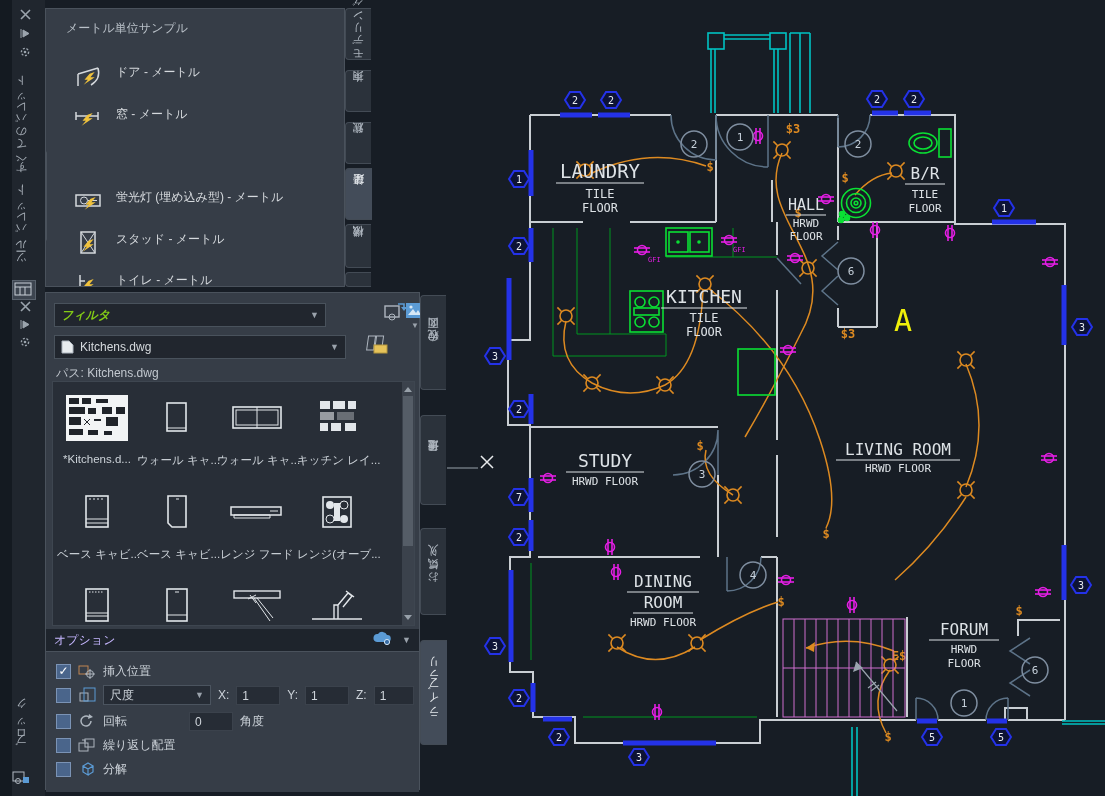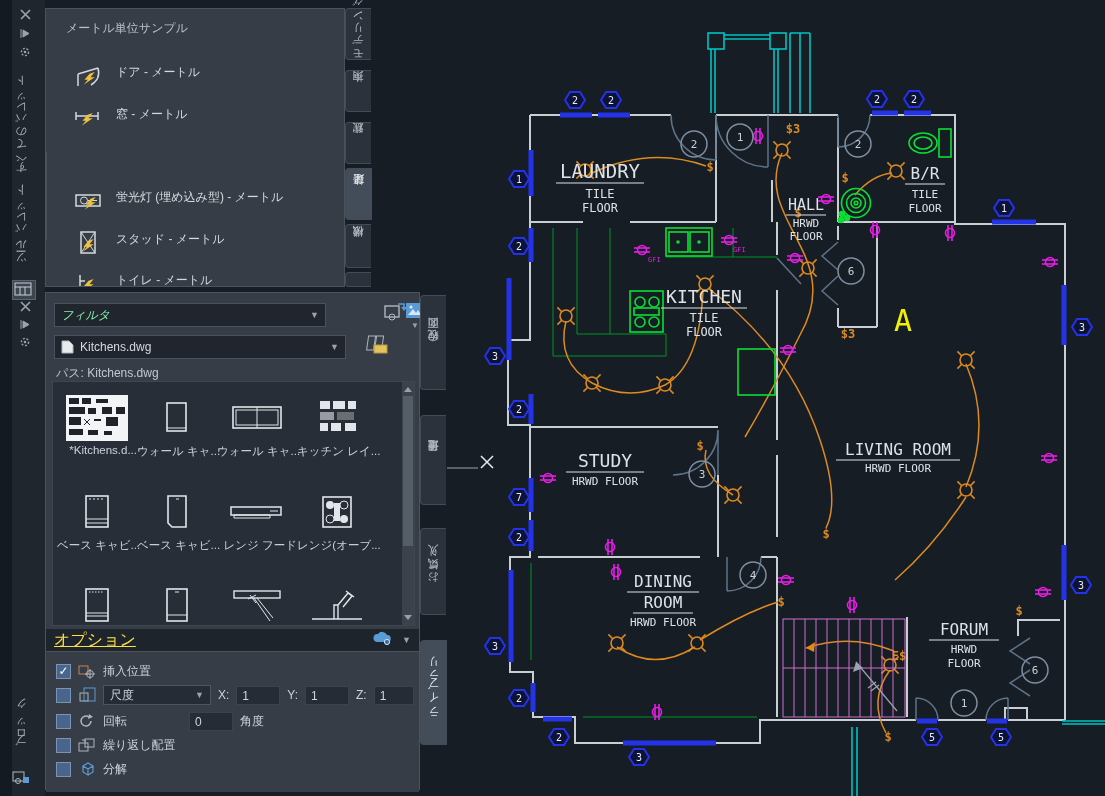--- a/index.html
+++ b/index.html
@@ -32,36 +32,36 @@
   .tp-item{position:absolute;left:28px;display:flex;gap:12px;cursor:pointer;height:34px;}
   .tp-item .glyph{position:relative;width:30px;height:26px;flex:0 0 30px;}
   .tp-item .lab{color:#d5d9dd;font-size:12px;white-space:nowrap;}
   .tp-scroll{position:absolute;left:-3px;top:142px;width:4px;height:90px;background:#4a525c;border-radius:2px;}
   
   #blocks-palette{left:45px;top:292px;width:402px;height:498px;}
   #blocks-palette .pal-content{width:375px;height:498px;}
   .combo{position:absolute;height:24px;background:#21262e;border:1px solid #49525c;box-sizing:border-box;
     display:flex;align-items:center;padding:0 6px;color:#d6dade;font-size:12px;cursor:pointer;}
   .combo .arrow{margin-left:auto;color:#9aa2ab;font-size:9px;}
-  .combo.placeholder span.txt{color:#86efac;font-style:italic;}
+  .combo.placeholder span.txt{color:#84cc16;font-style:italic;font-weight:bold;}
   .path-label{position:absolute;left:10px;top:72px;color:#c2c8cf;font-size:12px;}
   .grid{position:absolute;left:6px;top:88px;width:363px;height:245px;background:#282e37;
     border:1px solid #3e4650;box-sizing:border-box;overflow:hidden;}
   .gcell{position:absolute;width:80px;text-align:center;cursor:pointer;}
   .gcell .thumb{height:52px;display:flex;align-items:center;justify-content:center;}
-  .gcell .glabel{color:#ccd2d8;font-size:11.5px;margin-top:0;white-space:nowrap;text-align:right;}
+  .gcell .glabel{color:#ccd2d8;font-size:11.5px;margin-top:9px;white-space:nowrap;}
   .gscroll{position:absolute;right:0;top:0;width:12px;height:100%;background:#3b424c;}
   .gscroll .thumbbar{position:absolute;left:1px;top:14px;width:10px;height:150px;background:#555d67;}
   .tri{width:0;height:0;border-left:4px solid transparent;border-right:4px solid transparent;position:absolute;left:2px;}
   .tri.up{border-bottom:5px solid #97a0a9;top:5px;}
   .tri.dn{border-top:5px solid #97a0a9;bottom:5px;}
   
   .opt-header{position:absolute;left:0px;top:336px;width:100%;height:22px;background:#1e242c;
     display:flex;align-items:center;box-sizing:border-box;padding:0 8px;}
-  .opt-header .ttl{color:#fde047;font-size:16px;text-decoration:underline;}
+  .opt-header .ttl{color:#c4b5fd;font-size:12px;}
   .opt-body{position:absolute;left:0;top:358px;width:100%;height:140px;background:#363d47;
     border-top:1px solid #4a525c;}
   .opt-row{position:absolute;left:10px;display:flex;align-items:center;gap:7px;height:18px;}
   .cbx{width:15px;height:15px;background:#4a658b;border:1px solid #7b93b5;box-sizing:border-box;
     color:#fff;font-size:12px;line-height:13px;text-align:center;cursor:pointer;flex:0 0 15px;}
   .opt-lab{color:#ccd2d9;font-size:12px;white-space:nowrap;}
   .field{height:19px;background:#262c35;border:1px solid #3b424c;color:#cfd5db;font-size:12px;
     line-height:19px;padding:0 5px;box-sizing:border-box;cursor:text;}
   .scombo{width:108px;height:20px;background:#262c35;border:1px solid #4b545f;color:#ccd2d9;
     font-size:12px;display:flex;align-items:center;padding:0 6px;box-sizing:border-box;cursor:pointer;}

